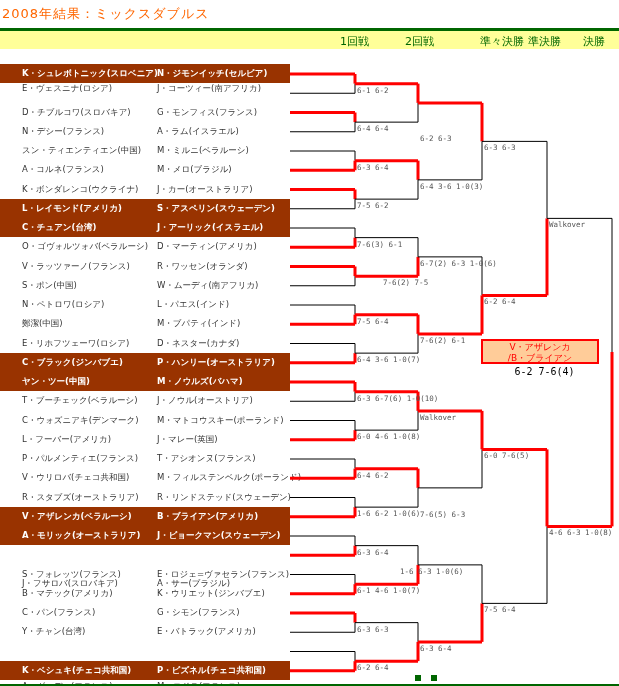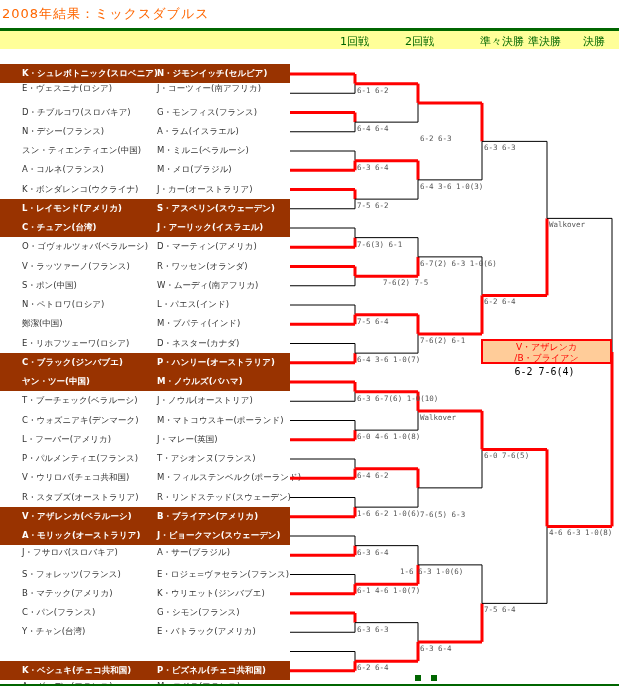--- a/index.html
+++ b/index.html
@@ -7,21 +7,21 @@
   .title { position:absolute; left:2px; top:5px; font-size:13px; color:#ff6600; letter-spacing:1px; }
   .green-rule { position:absolute; left:0; top:28px; width:619px; height:3px; background:#006600; }
   .header-band { position:absolute; left:0; top:31px; width:619px; height:18px; background:#ffff99; }
   .round-label { position:absolute; top:34px; font-size:11px; color:#006600; white-space:nowrap; }
   .row { position:absolute; left:0; width:290px; height:19px; font-size:8.5px; color:#333; }
   .row.seed { background:#993300; color:#fff; font-weight:bold; }
   .row .p1 { position:absolute; left:22px; top:4px; white-space:nowrap; }
   .row .p2 { position:absolute; left:157px; top:4px; white-space:nowrap; }
   svg.bracket { position:absolute; left:0; top:0; }
   .score { position:absolute; font-family:"DejaVu Sans Mono", monospace; font-size:7.5px; color:#555; white-space:nowrap; }
-  .champ-box { position:absolute; left:481px; top:339px; width:131px; height:25px; background:#ffcc99; border:2px solid #ff0000; box-sizing:border-box; text-align:center; color:#ff0000; font-size:9px; line-height:11px; padding-top:1px; }
+  .champ-box { position:absolute; left:481px; top:339px; width:118px; height:25px; background:#ffcc99; border:2px solid #ff0000; box-sizing:border-box; text-align:center; color:#ff0000; font-size:9px; line-height:11px; padding-top:1px; }
   .champ-score { position:absolute; left:481px; top:366px; width:127px; text-align:center; font-size:10px; color:#000; font-family:"DejaVu Sans Mono", monospace; }
   .footer { position:absolute; left:410px; top:672px; font-size:9px; color:#006600; white-space:nowrap; }
   .footer .sq { display:inline-block; width:6px; height:6px; background:#006600; margin:0 5px; vertical-align:middle; }
   .footer-rule { position:absolute; left:0; top:684px; width:619px; height:2px; background:#006600; }
 </style>
 </head>
 <body>
 
 <div class="title">2008年結果：ミックスダブルス</div>
 <div class="green-rule"></div>
@@ -128,21 +128,21 @@
       <span class="p2">R・リンドステッド(スウェーデン)</span>
     </div>
     <div class="row seed" style="top: 506.75px;">
       <span class="p1">V・アザレンカ(ベラルーシ)</span>
       <span class="p2">B・ブライアン(アメリカ)</span>
     </div>
     <div class="row seed" style="top: 526px;">
       <span class="p1">A・モリック(オーストラリア)</span>
       <span class="p2">J・ビョークマン(スウェーデン)</span>
     </div>
-    <div class="row" style="top: 543px;">
+    <div class="row" style="top: 574px;">
       <span class="p1">J・フサロバ(スロバキア)</span>
       <span class="p2">A・サー(ブラジル)</span>
     </div>
     <div class="row" style="top: 564.5px;">
       <span class="p1">S・フォレッツ(フランス)</span>
       <span class="p2">E・ロジェ=ヴァセラン(フランス)</span>
     </div>
     <div class="row" style="top: 583.75px;">
       <span class="p1">B・マテック(アメリカ)</span>
       <span class="p2">K・ウリエット(ジンバブエ)</span>

